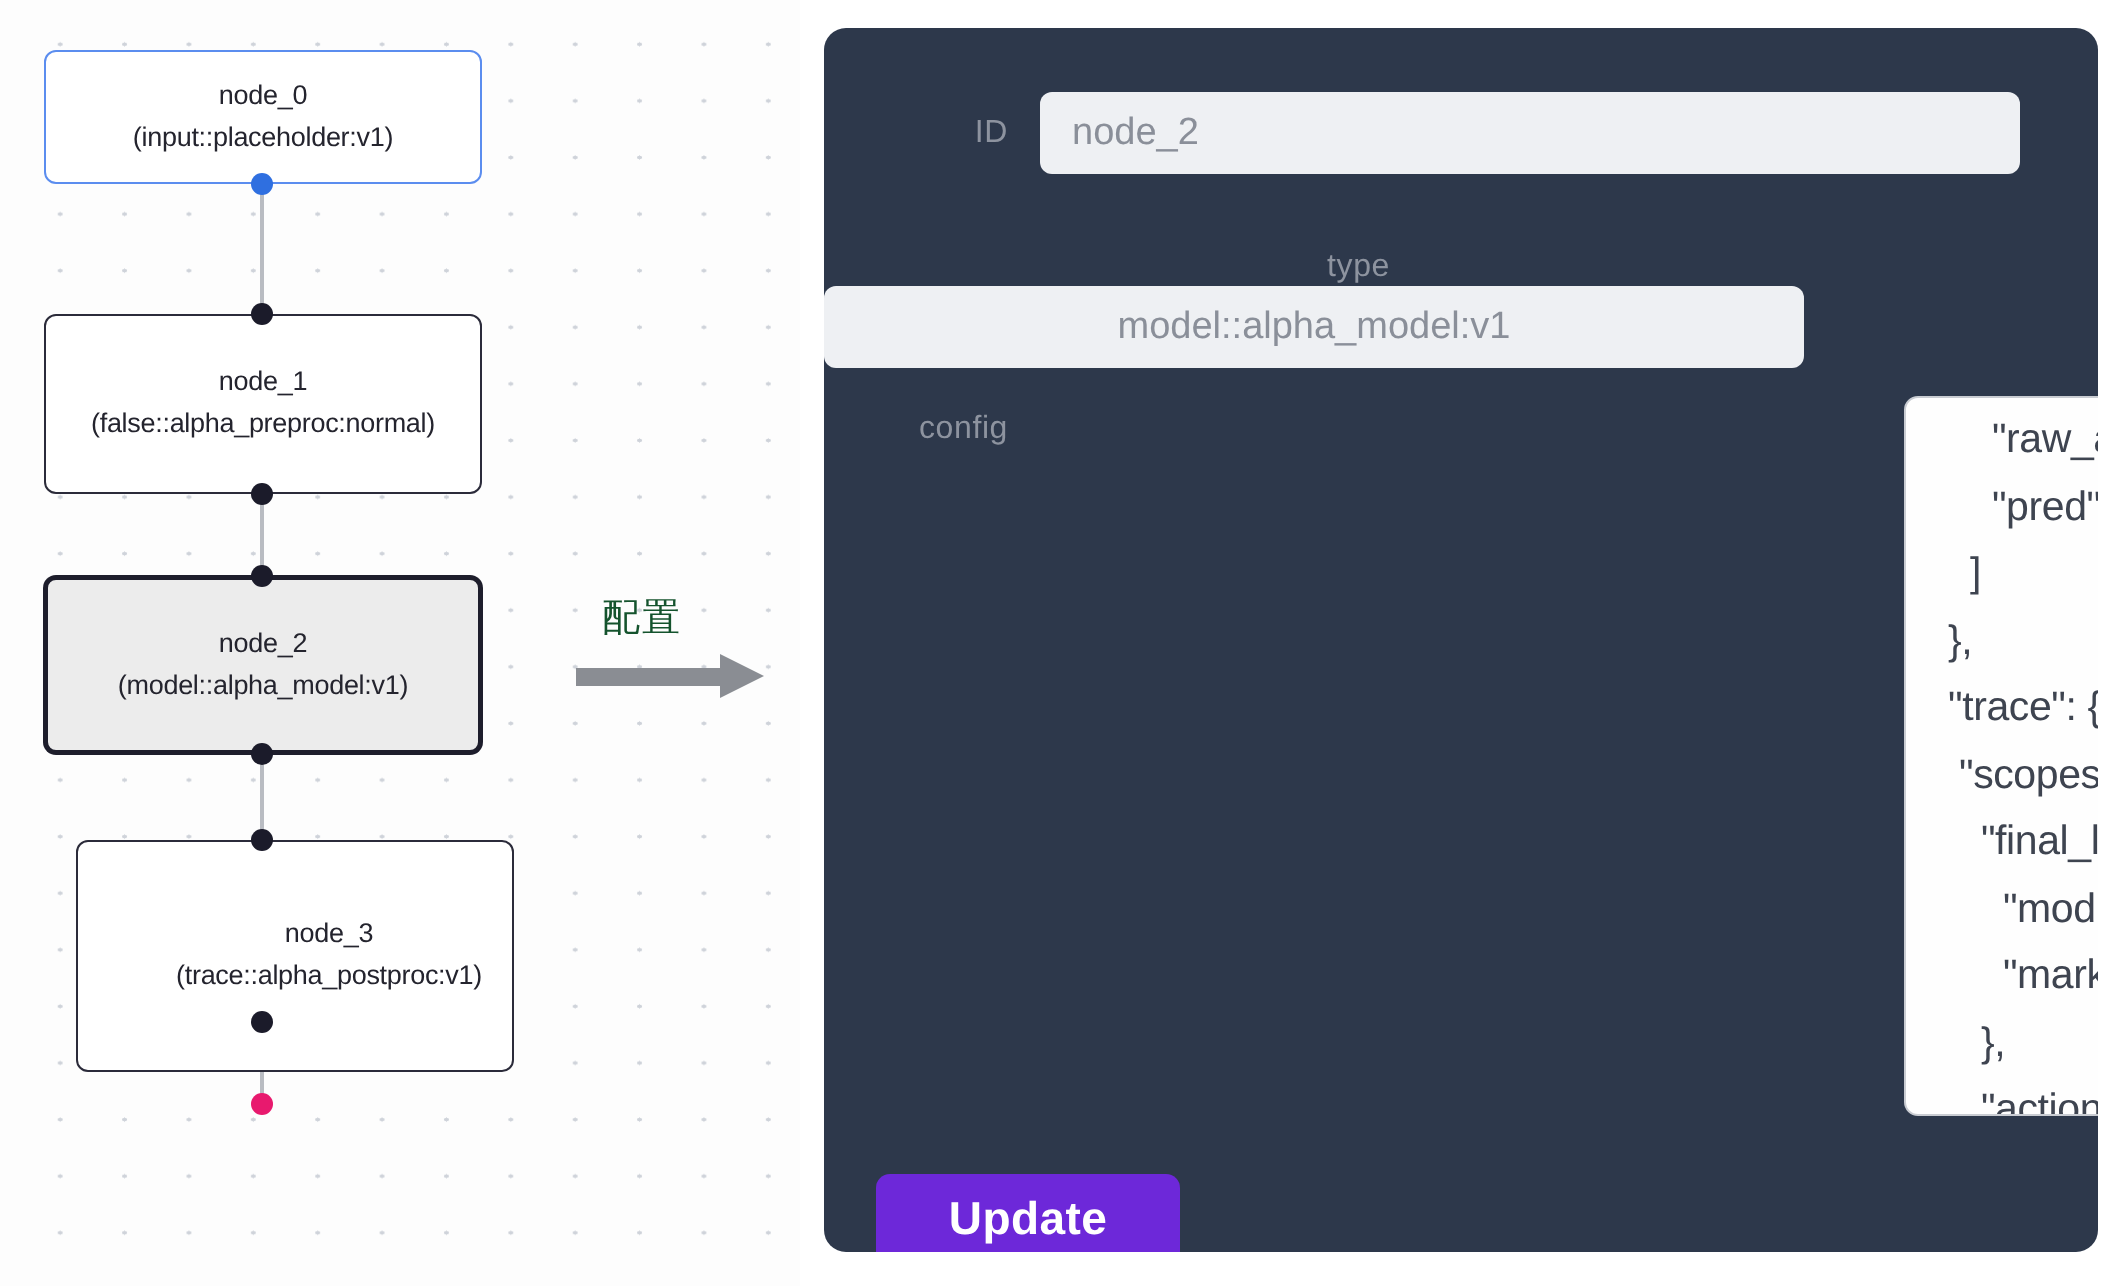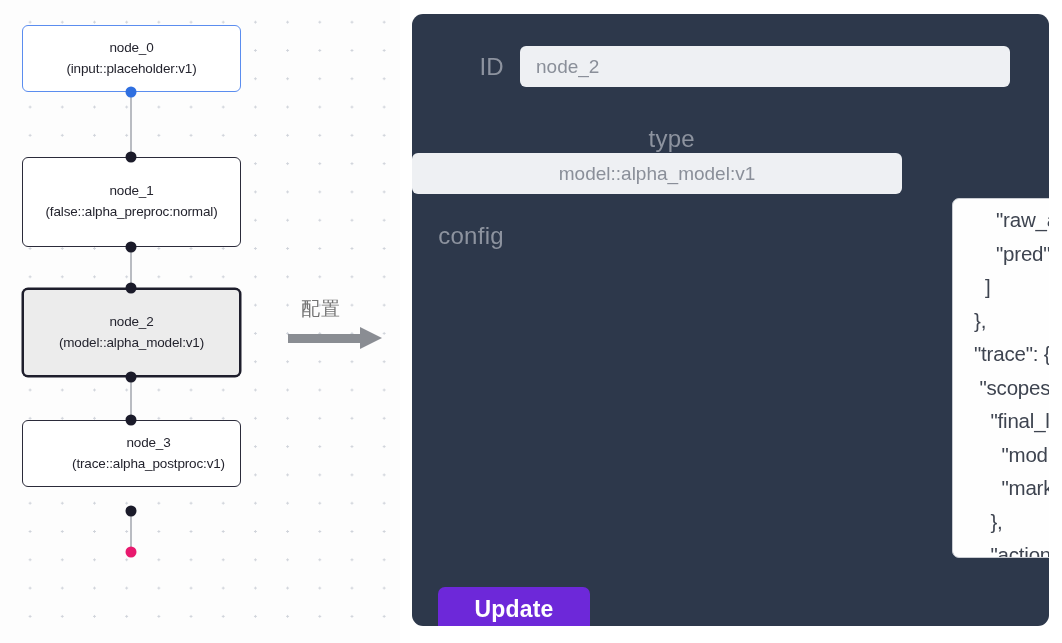--- a/index.html
+++ b/index.html
@@ -94,21 +94,21 @@
     left: 288px;
     top: 296px;
     width: 110px;
     height: 62px;
   }
   .arrow-label {
     position: absolute;
     left: 13px;
     top: 0px;
     font-size: 19px;
-    color: #737373;
+    color: #14532d;
     font-family: "DejaVu Sans", sans-serif;
     letter-spacing: 1px;
     white-space: nowrap;
   }
   .arrow-shaft {
     position: absolute;
     left: 0px;
     top: 38px;
     width: 74px;
     height: 9px;
@@ -143,21 +143,21 @@
     padding: 0;
   }
 
   .form-row {
     position: absolute;
     display: flex;
     align-items: center;
   }
   .form-label {
     color: #8d939f;
-    font-size: 24px;
+    font-size: 16px;
     text-align: right;
     width: 108px;
     padding-right: 16px;
     box-sizing: border-box;
     letter-spacing: 0.3px;
   }
 
   .text-input {
     box-sizing: border-box;
     background: #eef0f3;
@@ -245,21 +245,21 @@
     <div class="handle" style="left:131px; top:157px;"></div>
     <div class="handle" style="left:131px; top:247px;"></div>
 
     <div class="node selected" style="left:22px; top:288px; width:219px; height:89px;">
       <div class="n-title">node_2</div>
       <div class="n-sub" style="max-width:200px;">(model::alpha_model:v1)</div>
     </div>
     <div class="handle" style="left:131px; top:288px;"></div>
     <div class="handle" style="left:131px; top:377px;"></div>
 
-    <div class="node" style="left:22px; top:420px; width:219px; height:67px;padding-left:40px;">
+    <div class="node" style="left:38px; top:420px; width:219px; height:116px;padding-left:40px;">
       <div class="n-title">node_3</div>
       <div class="n-sub" style="max-width:196px;">(trace::alpha_postproc:v1)</div>
     </div>
     <div class="handle" style="left:131px; top:420px;"></div>
     <div class="handle" style="left:131px; top:511px;"></div>
 
     <div class="handle pink" style="left:131px; top:552px;"></div>
   </div>
 
   <div class="arrow-group">
@@ -274,21 +274,21 @@
       <div class="form-row" style="left:0px; top:32px;">
         <div class="form-label">ID</div>
         <input class="text-input" type="text" style="width: 490px;" value="node_2">
       </div>
 
       <div class="form-row" style="left:0px; top:111px;flex-direction:column;">
         <div class="form-label">type</div>
         <input class="text-input" type="text" style="width: 490px; text-align: center;" value="model::alpha_model:v1">
       </div>
 
-      <div class="form-row" style="left:0px; top:208px;">
+      <div class="form-row" style="left:0px; top:192px;">
         <div class="form-label">config</div>
       </div>
 
       <div class="config-wrap">
         <pre class="config-text">      "raw_action",
       "pred"
     ]
   },
   "trace": {
    "scopes": {

